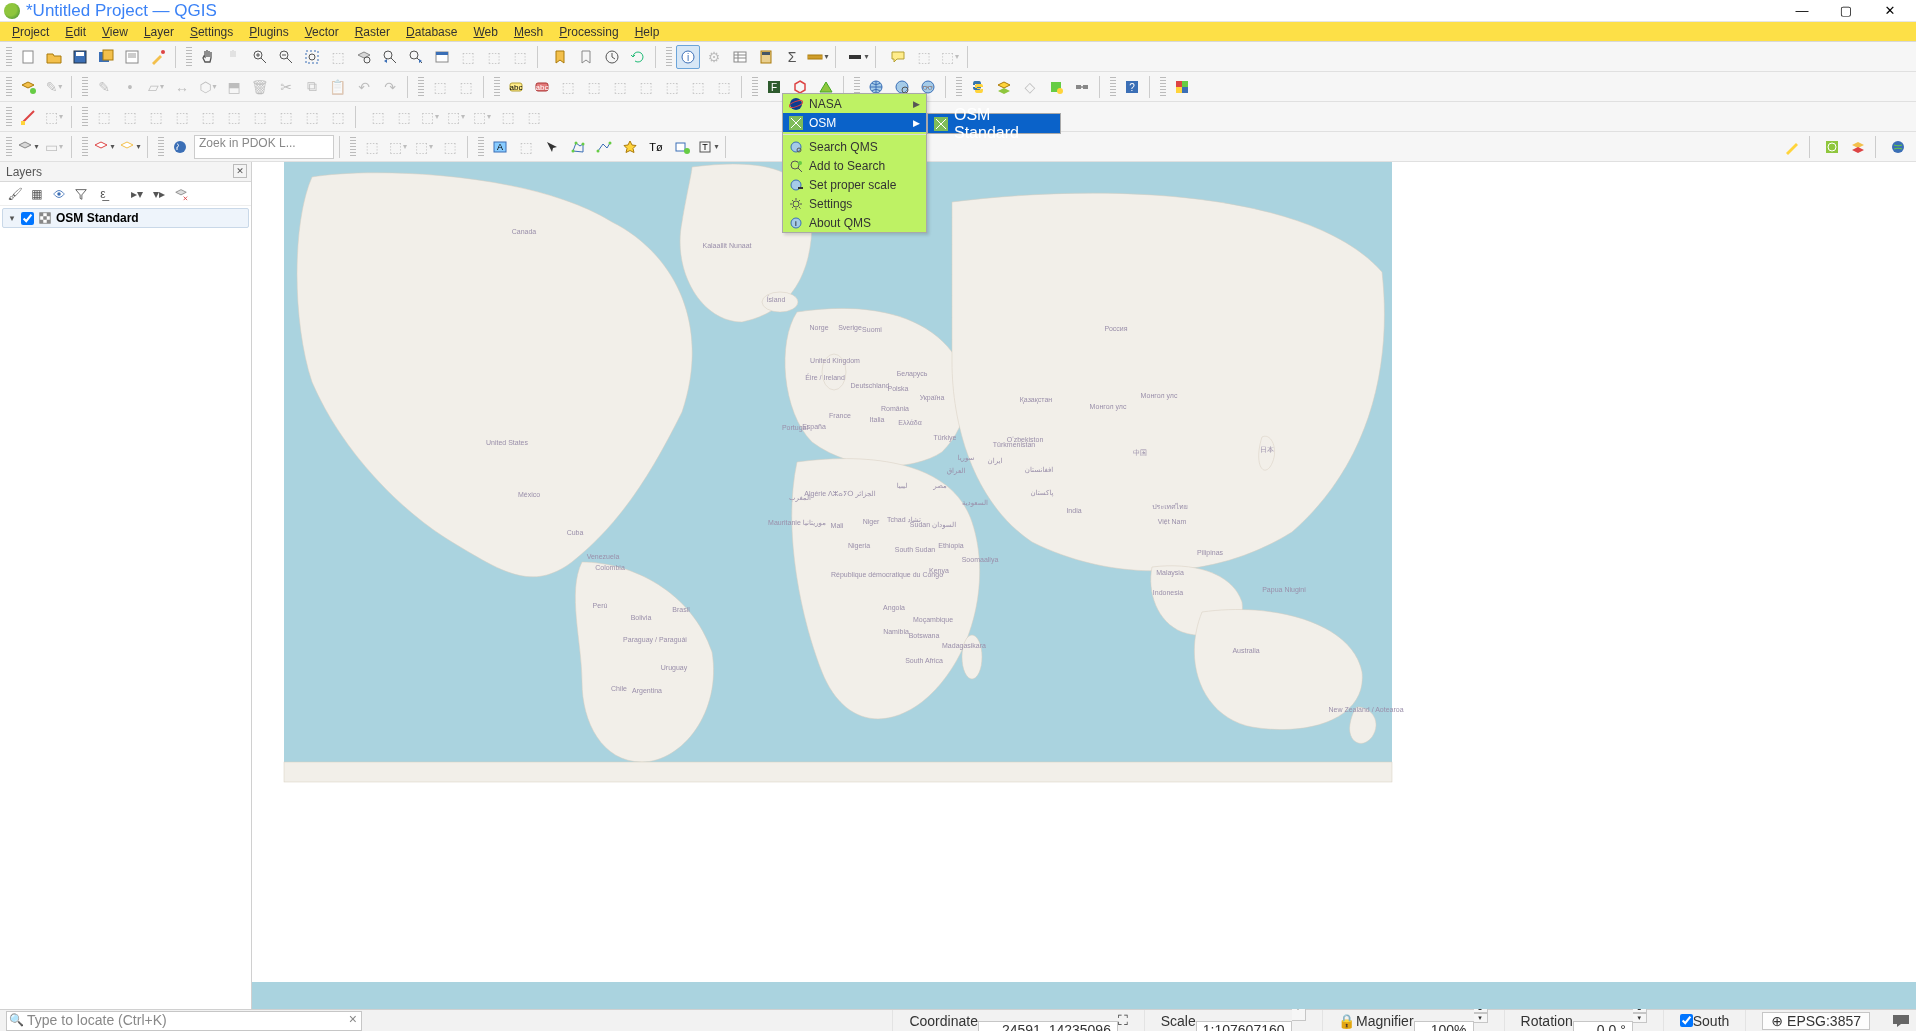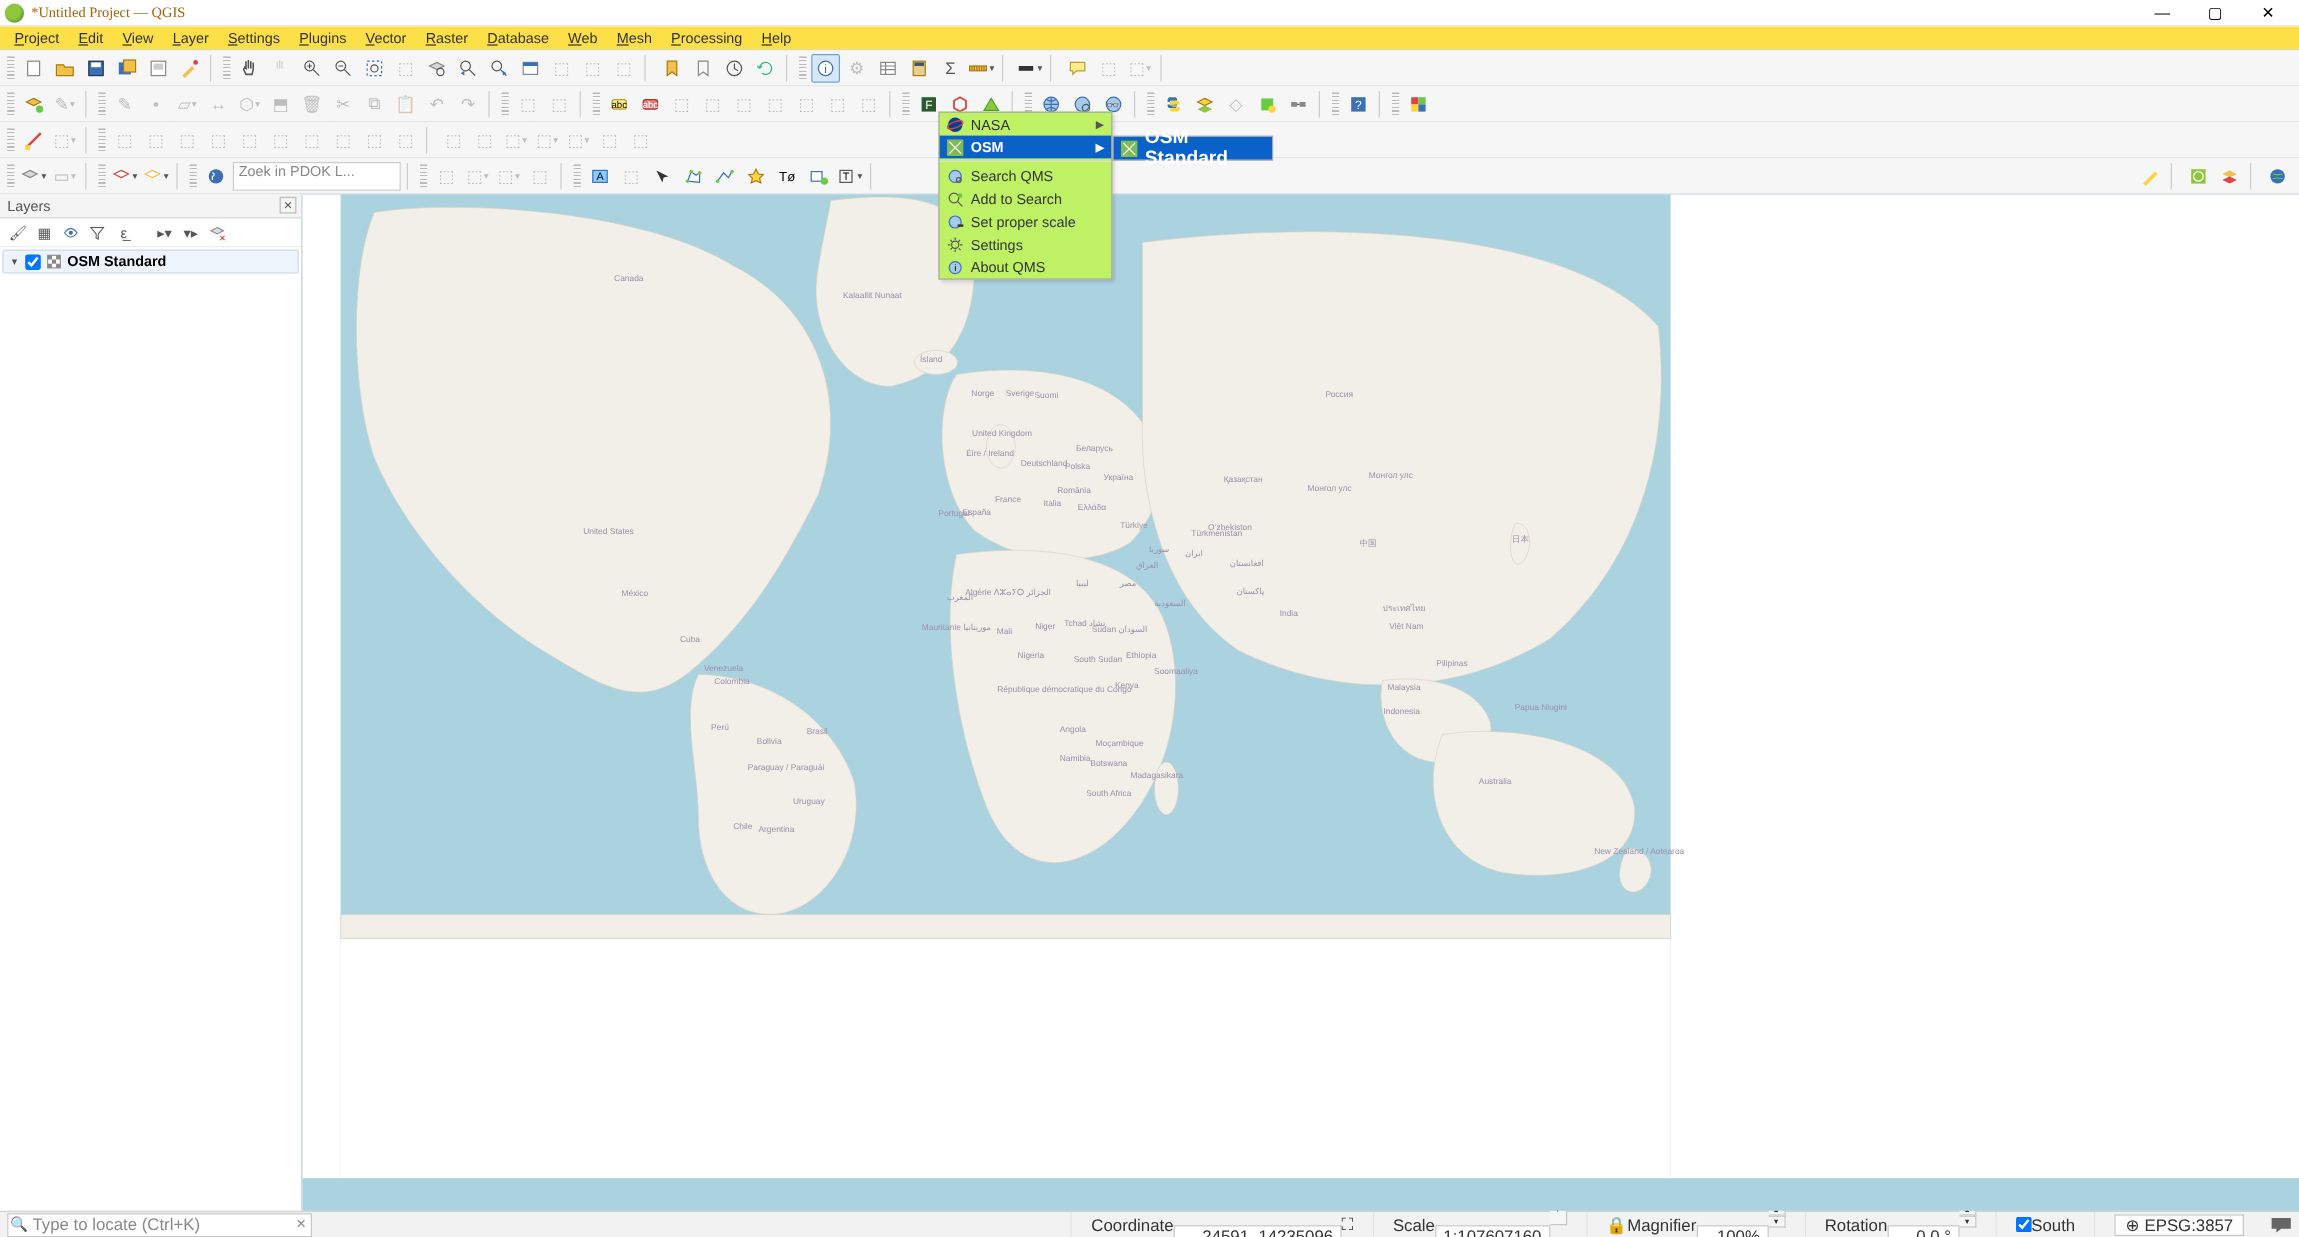--- a/index.html
+++ b/index.html
@@ -1,21 +1,21 @@
 <!DOCTYPE html>
 <html><head>
 <meta charset="utf-8">
 <style>
 * { box-sizing: border-box; margin: 0; padding: 0; font-family: "Segoe UI", Tahoma, sans-serif; }
 html, body { width: 1916px; height: 1031px; overflow: hidden; background: #fff; }
 
 
 .titlebar { display: flex; align-items: center; height: 22px; background: #fff; border-bottom: 1px solid #e6e6e6; padding: 0 4px; }
 .titlebar .app-icon { width: 16px; height: 16px; margin-right: 6px; background: radial-gradient(circle at 40% 40%, #8fc63d 45%, #2e7d32 100%); border-radius: 50%; }
-.titlebar .title { font-size: 12px; color: #a16207; flex: 0 0 auto; font-family: Liberation Serif, serif; }
+.titlebar .title { font-size: 17px; color: #3b82f6; flex: 0 0 auto; }
 .titlebar .spacer { flex: 1; }
 .winbtn { width: 44px; height: 22px; display: flex; align-items: center; justify-content: center; font-size: 13px; }
 
 
 .menubar { display: flex; height: 20px; background: #fde047; border-bottom: 1px solid #d8d8d8; padding-left: 4px; }
 .menubar .mitem { font-size: 12px; color: #333; padding: 2px 8px; line-height: 16px; }
 .menubar .mitem u { text-decoration: underline; }
 
 
 .toolbar { display: flex; align-items: center; height: 30px; background: #f6f6f6; border-bottom: 1px solid #e0e0e0; padding: 0 6px; gap: 2px; }
@@ -30,21 +30,21 @@
 
 .ic { width: 16px; height: 16px; }
 
 
 .popup { position: absolute; top: 93px; left: 782px; width: 145px; background: #bef264; border: 1px solid #a9a9a9; box-shadow: 2px 2px 3px rgba(0,0,0,.15); z-index: 100; font-size: 12px; }
 .popup-row { height: 19px; display: flex; align-items: center; padding: 0 6px 0 4px; }
 .popup-row .pi { width: 18px; height: 16px; display: flex; align-items: center; justify-content: center; margin-right: 4px; font-size: 11px; }
 .popup-row .lbl { flex: 1; color: #333; }
 .popup-row .arw { font-size: 9px; color: #555; }
 .popup-row.hl { background: #0a62c9; }
-.popup-row.hl .lbl, .popup-row.hl .arw { color: #fff; font-weight: bold; }
+.popup-row.hl .lbl, .popup-row.hl .arw { color: #fff; }
 .popup-sep { height: 1px; background: #dcdcdc; margin: 2px 0; }
 .subpopup { position: absolute; top: 113px; left: 927px; width: 134px; background: #fafafa; border: 1px solid #a9a9a9; z-index: 101; }
 .subpopup .popup-row.hl { background: #0a62c9; }
 
 
 .workarea { display: flex; height: calc(1031px - 22px - 20px - 30px*4 - 22px); }
 .layerspanel { width: 252px; border-right: 1px solid #d0d0d0; display: flex; flex-direction: column; }
 .layers-title { height: 20px; background: #f4f4f4; border-bottom: 1px solid #d8d8d8; display: flex; align-items: center; padding: 0 6px; font-size: 12px; color: #555; position: relative; }
 .layers-title .xbtn { position: absolute; right: 4px; top: 2px; width: 14px; height: 14px; border: 1px solid #bbb; font-size: 9px; text-align: center; line-height: 12px; }
 .layers-toolbar { height: 24px; display: flex; align-items: center; gap: 4px; padding: 0 6px; border-bottom: 1px solid #eee; }
@@ -53,21 +53,21 @@
 .layer-row { height: 20px; display: flex; align-items: center; gap: 4px; font-size: 12px; padding: 0 4px; border: 1px solid #c9d8e8; background: #eef4fb; border-radius: 2px; }
 .layer-row .chev { font-size: 9px; color: #555; width: 10px; text-align: center; }
 .layer-row input[type="checkbox"] { width: 13px; height: 13px; }
 .layer-row .licon { width: 14px; height: 14px; }
 
 .mapcanvas { flex: 1; background: #aad3df; position: relative; }
 .mapcanvas svg { position: absolute; top: 0; left: 0; }
 
 
 .statusbar { height: 22px; background: #f2f2f2; border-top: 1px solid #d0d0d0; display: flex; align-items: center; font-size: 14px; color: #333; }
-.statusbar .locate { width: 254px; height: 20px; margin-left: 6px; border: 1px solid #c6c6c6; background: #fff; font-size: 14px; padding: 0 16px 0 20px; color: #888; position: relative; }
+.statusbar .locate { width: 356px; height: 20px; margin-left: 6px; border: 1px solid #c6c6c6; background: #fff; font-size: 14px; padding: 0 16px 0 20px; color: #888; position: relative; }
 .statusbar .locate::before { content: "🔍"; position: absolute; left: 2px; top: 1px; font-size: 12px; color: #999; }
 .statusbar .locate::after { content: "×"; position: absolute; right: 4px; top: -1px; font-size: 14px; color: #888; }
 .statusbar .flex { flex: 1; }
 .stgrp { display: flex; align-items: center; gap: 0; padding: 0 16px; height: 100%; border-left: 1px solid #e3e3e3; }
 .stval { background: #fff; border: 1px solid #c6c6c6; height: 18px; padding: 0 6px; font-size: 14px; min-width: 60px; text-align: right; margin-top: 18px; }
 .stspin { width: 14px; height: 18px; display: flex; flex-direction: column; }
 .stspin div { flex: 1; font-size: 7px; text-align: center; border: 1px solid #c6c6c6; border-left: none; background: #f6f6f6; }
 .crs { display: flex; align-items: center; gap: 4px; padding: 0 8px; border: 1px solid #c6c6c6; height: 18px; background: #fdfdfd; }
 .msgicon { width: 22px; height: 18px; margin: 0 4px; display: flex; align-items: center; justify-content: center; }
 </style>

